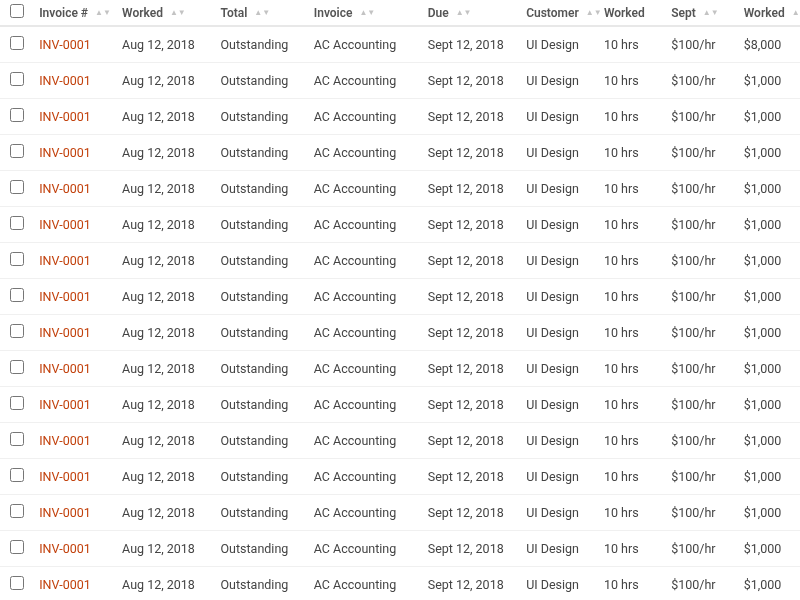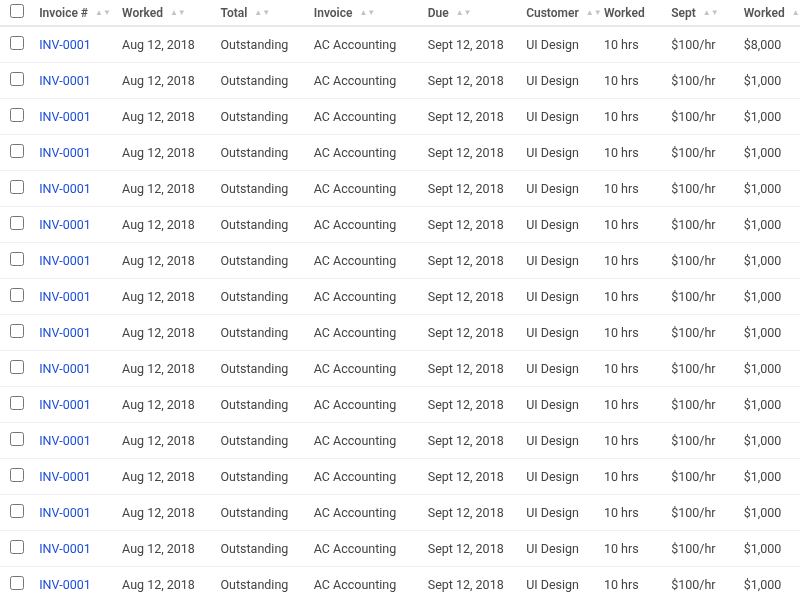--- a/index.html
+++ b/index.html
@@ -127,21 +127,21 @@
     }
 
     input[type="checkbox"] {
       width: 14px;
       height: 14px;
       cursor: pointer;
       accent-color: #5b9bd5;
     }
 
     .invoice-link {
-      color: #1d4ed8;
+      color: #c2410c;
       text-decoration: none;
       cursor: pointer;
     }
   </style>
 </head>
 <body>
 
 <div class="table-container">
   <table>
     <thead>

